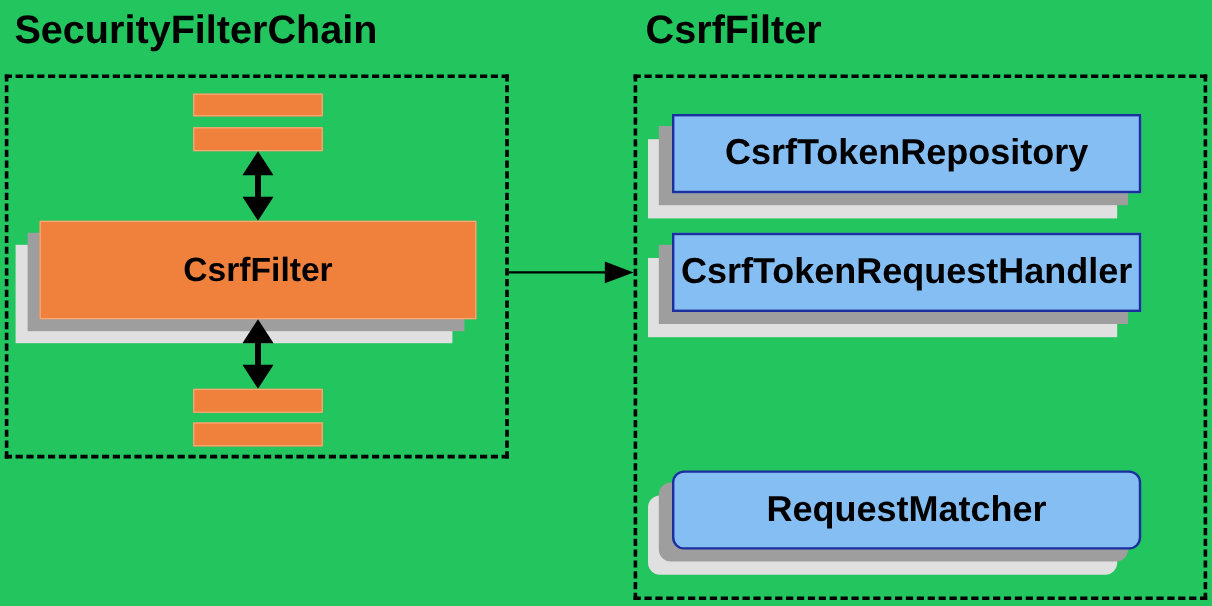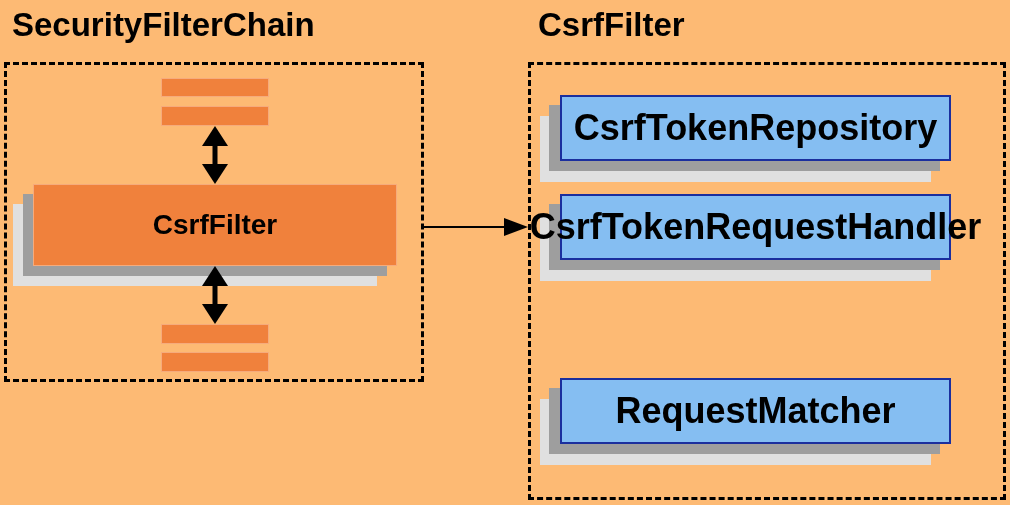--- a/index.html
+++ b/index.html
@@ -2,21 +2,21 @@
 <html style="--orange: #F0813C; --orange_edge: #F6AB7C; --blue: #85BEF2; --blue_border: #1B2F9E; --shadow_mid: #9E9E9E; --shadow_light: #E0E0E0; --arrow: #000000;"><head>
 <meta charset="utf-8">
 <style>
   * { margin: 0; padding: 0; box-sizing: border-box; }
   html, body { background: #ffffff; }
   body { font-family: "Liberation Sans", sans-serif; }
   .stage {
     position: relative;
     width: 1010px;
     height: 505px;
-    background: #fdba74;
+    background: #22c55e;
     overflow: hidden;
   }
   .panel-title {
     position: absolute;
     font-size: 33px;
     font-weight: bold;
     color: #000000;
     white-space: nowrap;
     letter-spacing: 0px;
   }
@@ -54,21 +54,21 @@
     left: 560px;
     width: 391px;
     height: 66px;
     background: var(--blue, #85BEF2);
     border: 2px solid var(--blue_border, #1B2F9E);
     box-shadow: -11px 10px 0 var(--shadow_mid, #9E9E9E),
                 -20px 21px 0 var(--shadow_light, #E0E0E0);
     display: flex;
     align-items: center;
     justify-content: center;
-    font-size: 36px;
+    font-size: 30px;
     font-weight: bold;
     color: #000000;
   }
   .arrow-svg { position: absolute; display: block; }
 </style>
 </head>
 <body>
 
 <div class="stage">
 
@@ -109,17 +109,17 @@
 
   <div class="blue-box" style="top:95px;">
     <span>CsrfTokenRepository</span>
   </div>
 
   <div class="blue-box" style="top:194px;">
     <span>CsrfTokenRequestHandler</span>
   </div>
 
 
-  <div class="blue-box" style="top:378px;">
+  <div class="blue-box" style="top:392px;border-radius:10px;">
     <span>RequestMatcher</span>
   </div>
 
 </div>
 
 </body></html>

